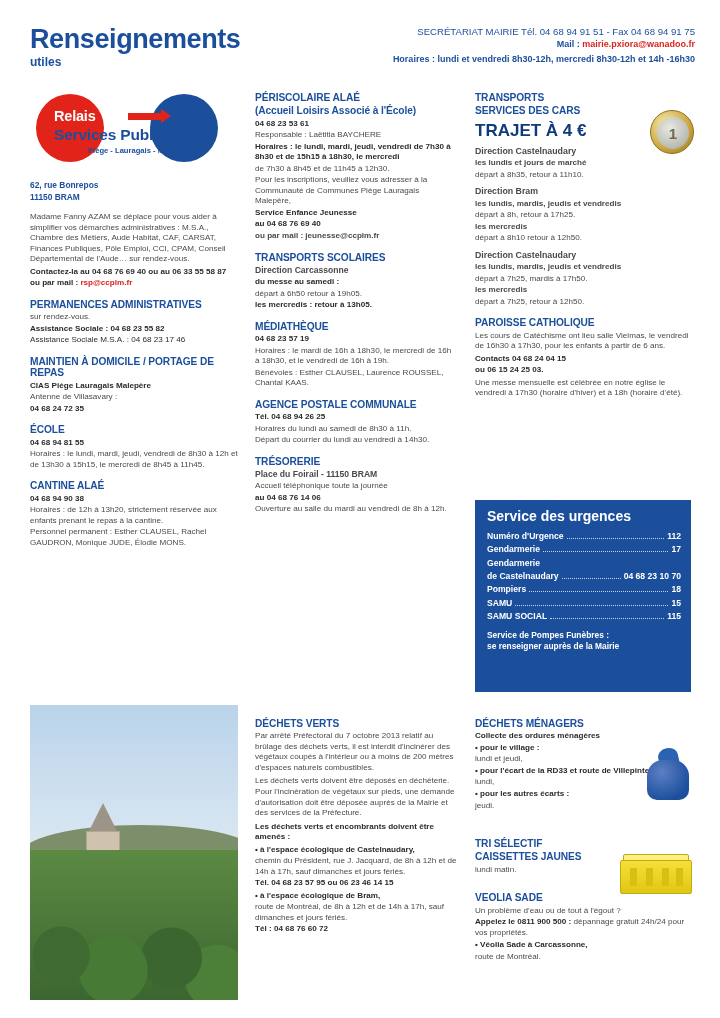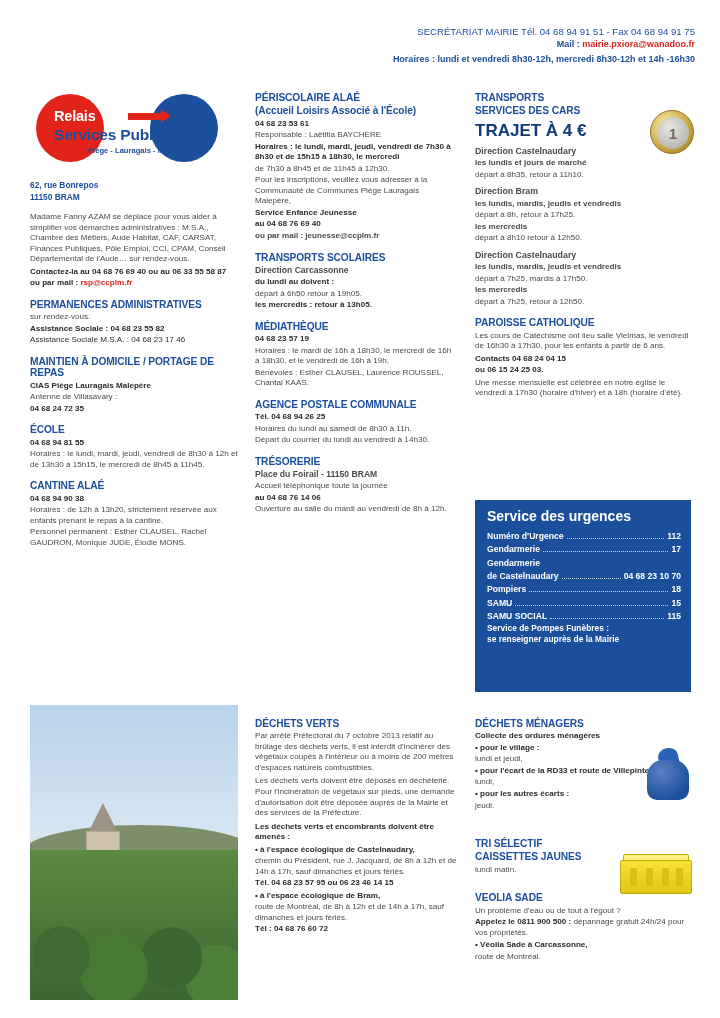--- a/index.html
+++ b/index.html
@@ -139,21 +139,21 @@
   .urow {
     display:flex; align-items:baseline; font-size:8.6px; font-weight:bold;
     line-height:1.55;
   }
   .urow .lbl { white-space:nowrap; }
   .urow .dots {
     flex:1; border-bottom:1px dotted rgba(255,255,255,0.75);
     margin:0 3px 2px 3px; height:6px;
   }
   .urow .val { white-space:nowrap; }
-  .urg-foot { margin-top:0; font-size:8.4px; font-weight:bold; line-height:1.3; }
+  .urg-foot { margin-top:7px; font-size:8.4px; font-weight:bold; line-height:1.3; }
 
   
   .coin {
     position:absolute; left:650px; top:110px; width:44px; height:44px;
     border-radius:50%;
     background:radial-gradient(circle at 35% 32%, #f7e9a8, #c9a43c 62%, #8d6f1e 100%);
     border:1px solid #8d6f1e;
   }
   .coin .inner {
     position:absolute; left:6px; top:6px; width:32px; height:32px;
@@ -200,20 +200,24 @@
   }
   .crate .slot {
     position:absolute; top:16px; width:7px; height:18px; background:#d9bf11;
   }
 </style>
 </head>
 <body>
 
 <div class="page">
 
+  <div class="title-block">
+    <div class="title-main">Renseignements</div>
+    <div class="title-sub">utiles</div>
+  </div>
 
   <div class="mairie-head">
     <div class="mairie-line1">
       <span>SECRÉTARIAT MAIRIE</span>
       <span>Tél. 04 68 94 91 51 - Fax 04 68 94 91 75</span>
     </div>
     <div class="mairie-line2">
       <span>Mail :</span>
       <span class="mail">mairie.pxiora@wanadoo.fr</span>
     </div>
@@ -271,21 +275,21 @@
     <p class="txt" style="font-weight:bold;color:#2b2b2b;">Horaires : le lundi, mardi, jeudi, vendredi de 7h30 à 8h30 et de 15h15 à 18h30, le mercredi</p>
     <p class="txt">de 7h30 à 8h45 et de 11h45 à 12h30.</p>
     <p class="txt">Pour les inscriptions, veuillez vous adresser à la Communauté de Communes Piège Lauragais Malepère,</p>
     <p class="txt" style="font-weight:bold;color:#2b2b2b;">Service Enfance Jeunesse</p>
     <p class="txt" style="font-weight:bold;color:#2b2b2b;">au 04 68 76 69 40</p>
     <p class="txt red" style="font-weight:bold;">ou par mail : jeunesse@ccplm.fr</p>
 
     <div class="gap"></div>
     <h3 class="sec">TRANSPORTS SCOLAIRES</h3>
     <p class="txt bblue" style="font-size:8.6px;">Direction Carcassonne</p>
-    <p class="txt" style="font-weight:bold;color:#2b2b2b;">du lundi au doivent :</p>
+    <p class="txt" style="font-weight:bold;color:#2b2b2b;">du messe au samedi :</p>
     <p class="txt">départ à 6h50 retour à 19h05.</p>
     <p class="txt" style="font-weight:bold;color:#2b2b2b;">les mercredis : retour à 13h05.</p>
 
     <div class="gap"></div>
     <h3 class="sec">MÉDIATHÈQUE</h3>
     <p class="txt" style="font-weight:bold;color:#2b2b2b;">04 68 23 57 19</p>
     <p class="txt">Horaires : le mardi de 16h à 18h30, le mercredi de 16h à 18h30, et le vendredi de 16h à 19h.</p>
     <p class="txt">Bénévoles : Esther CLAUSEL, Laurence ROUSSEL, Chantal KAAS.</p>
 
     <div class="gap"></div>

